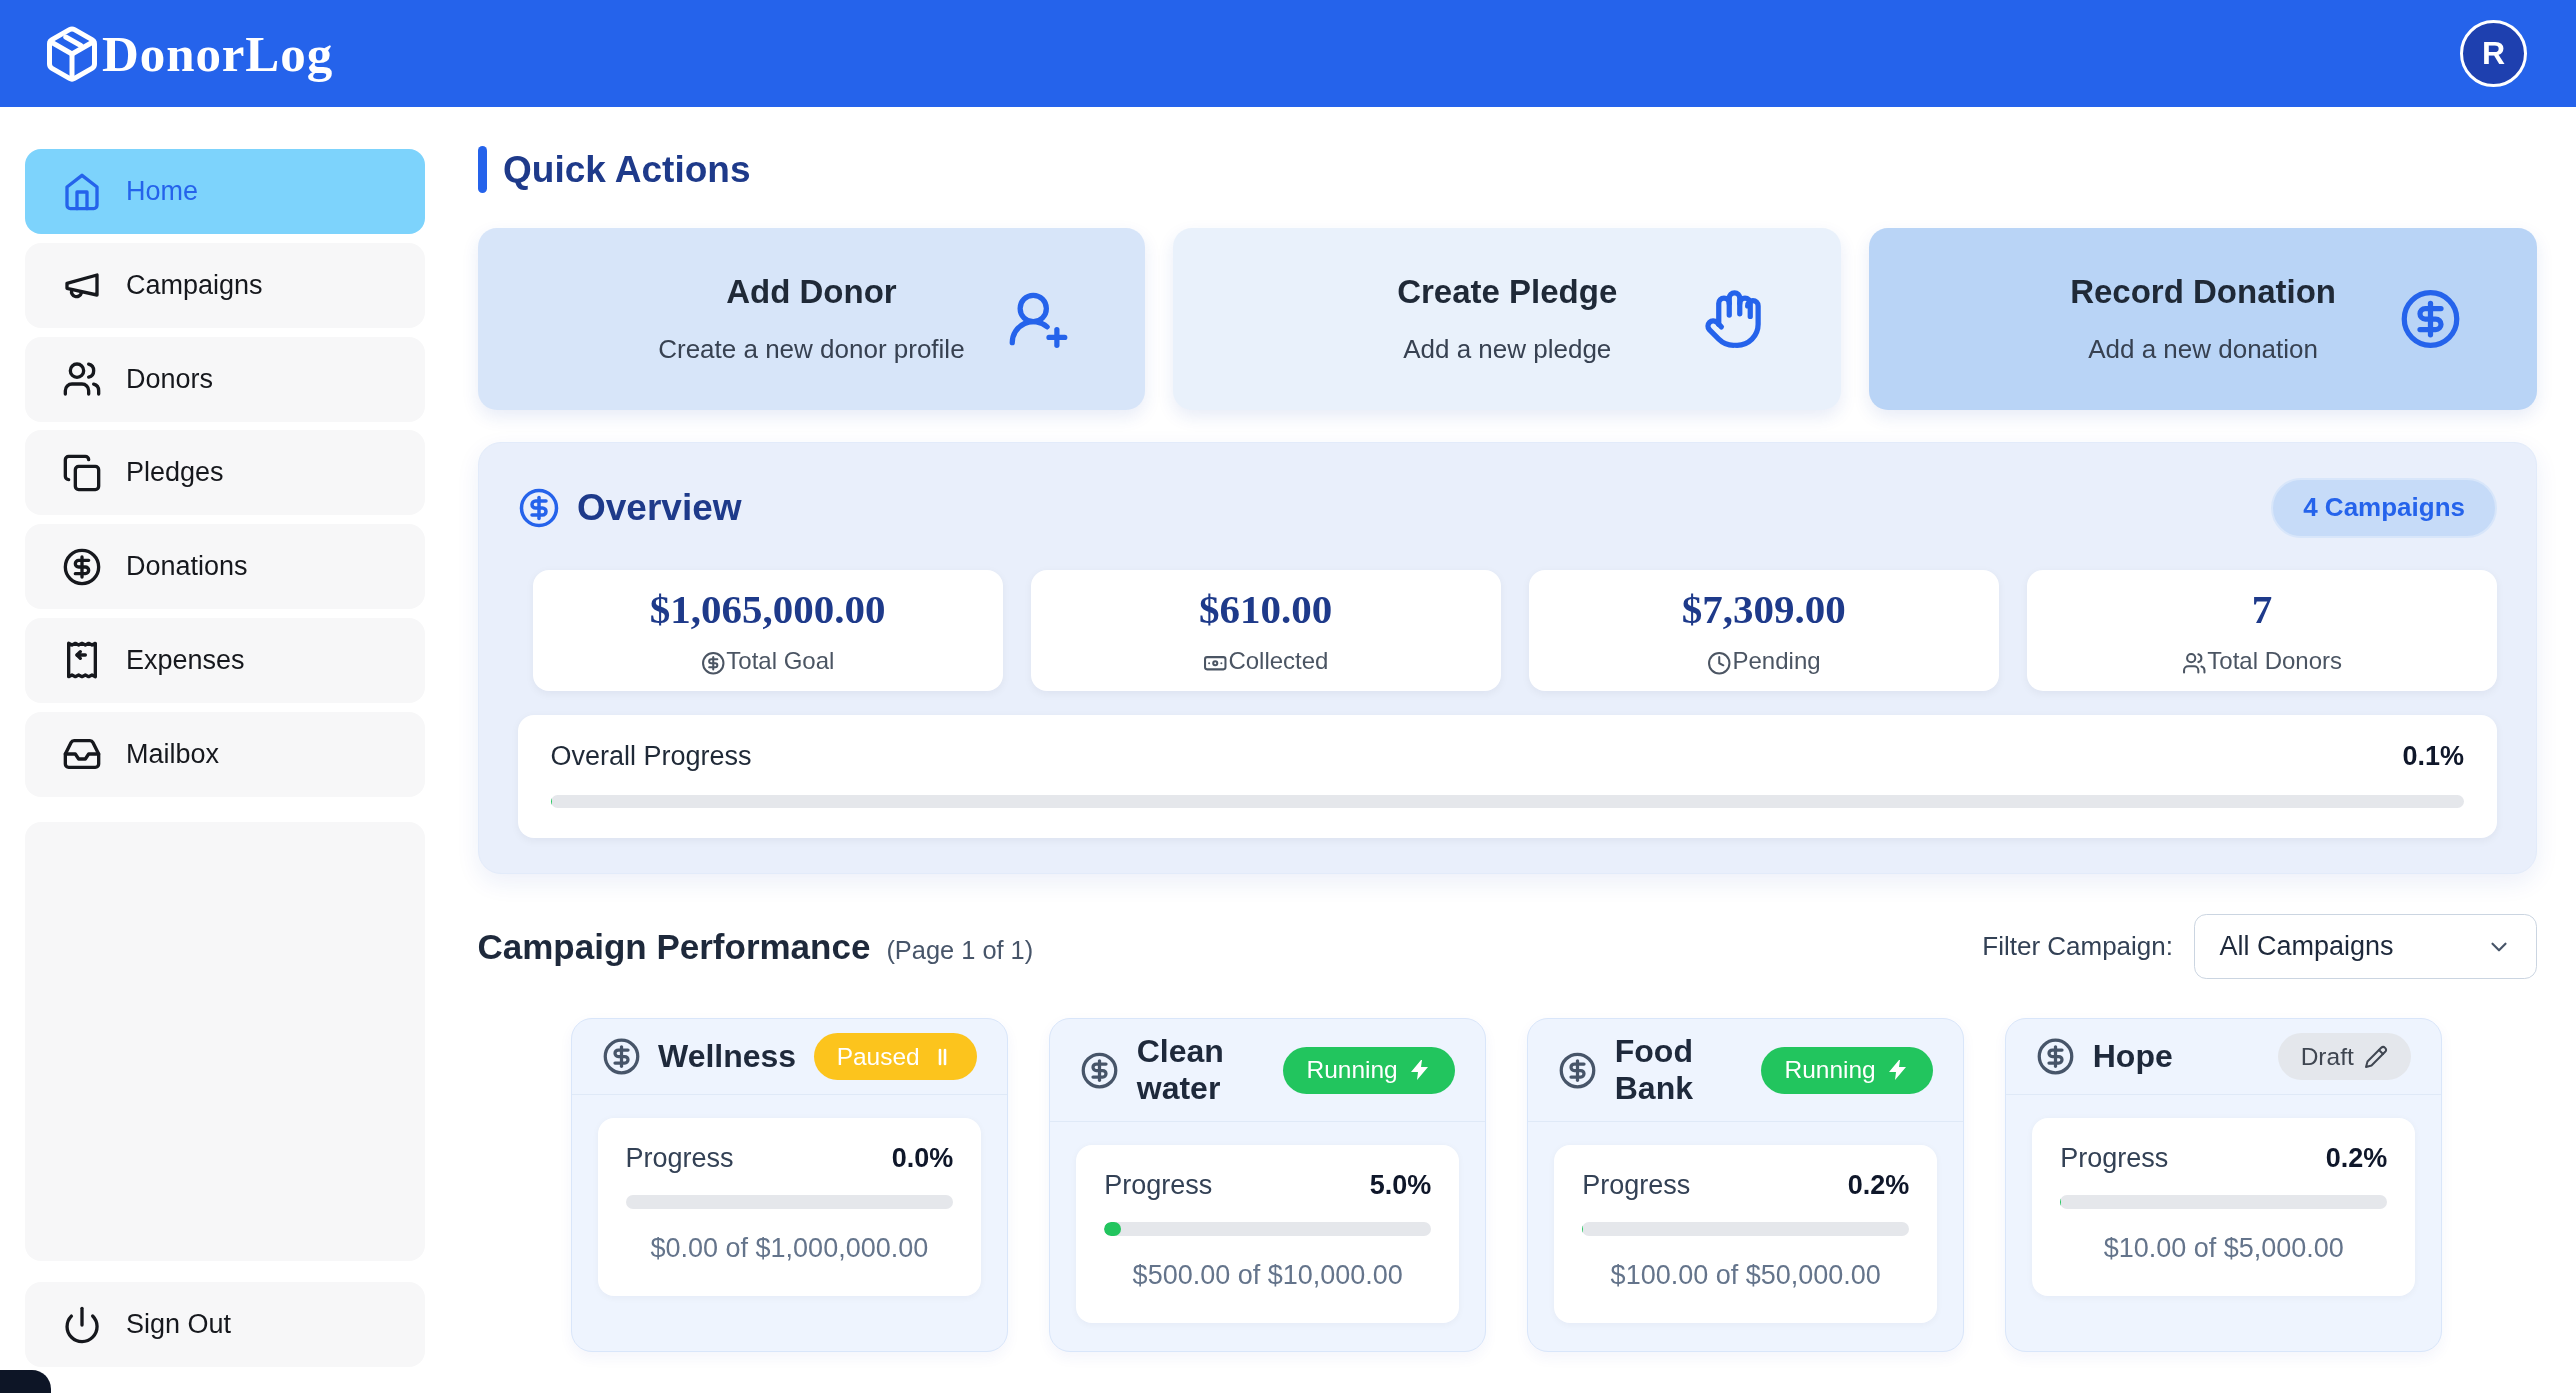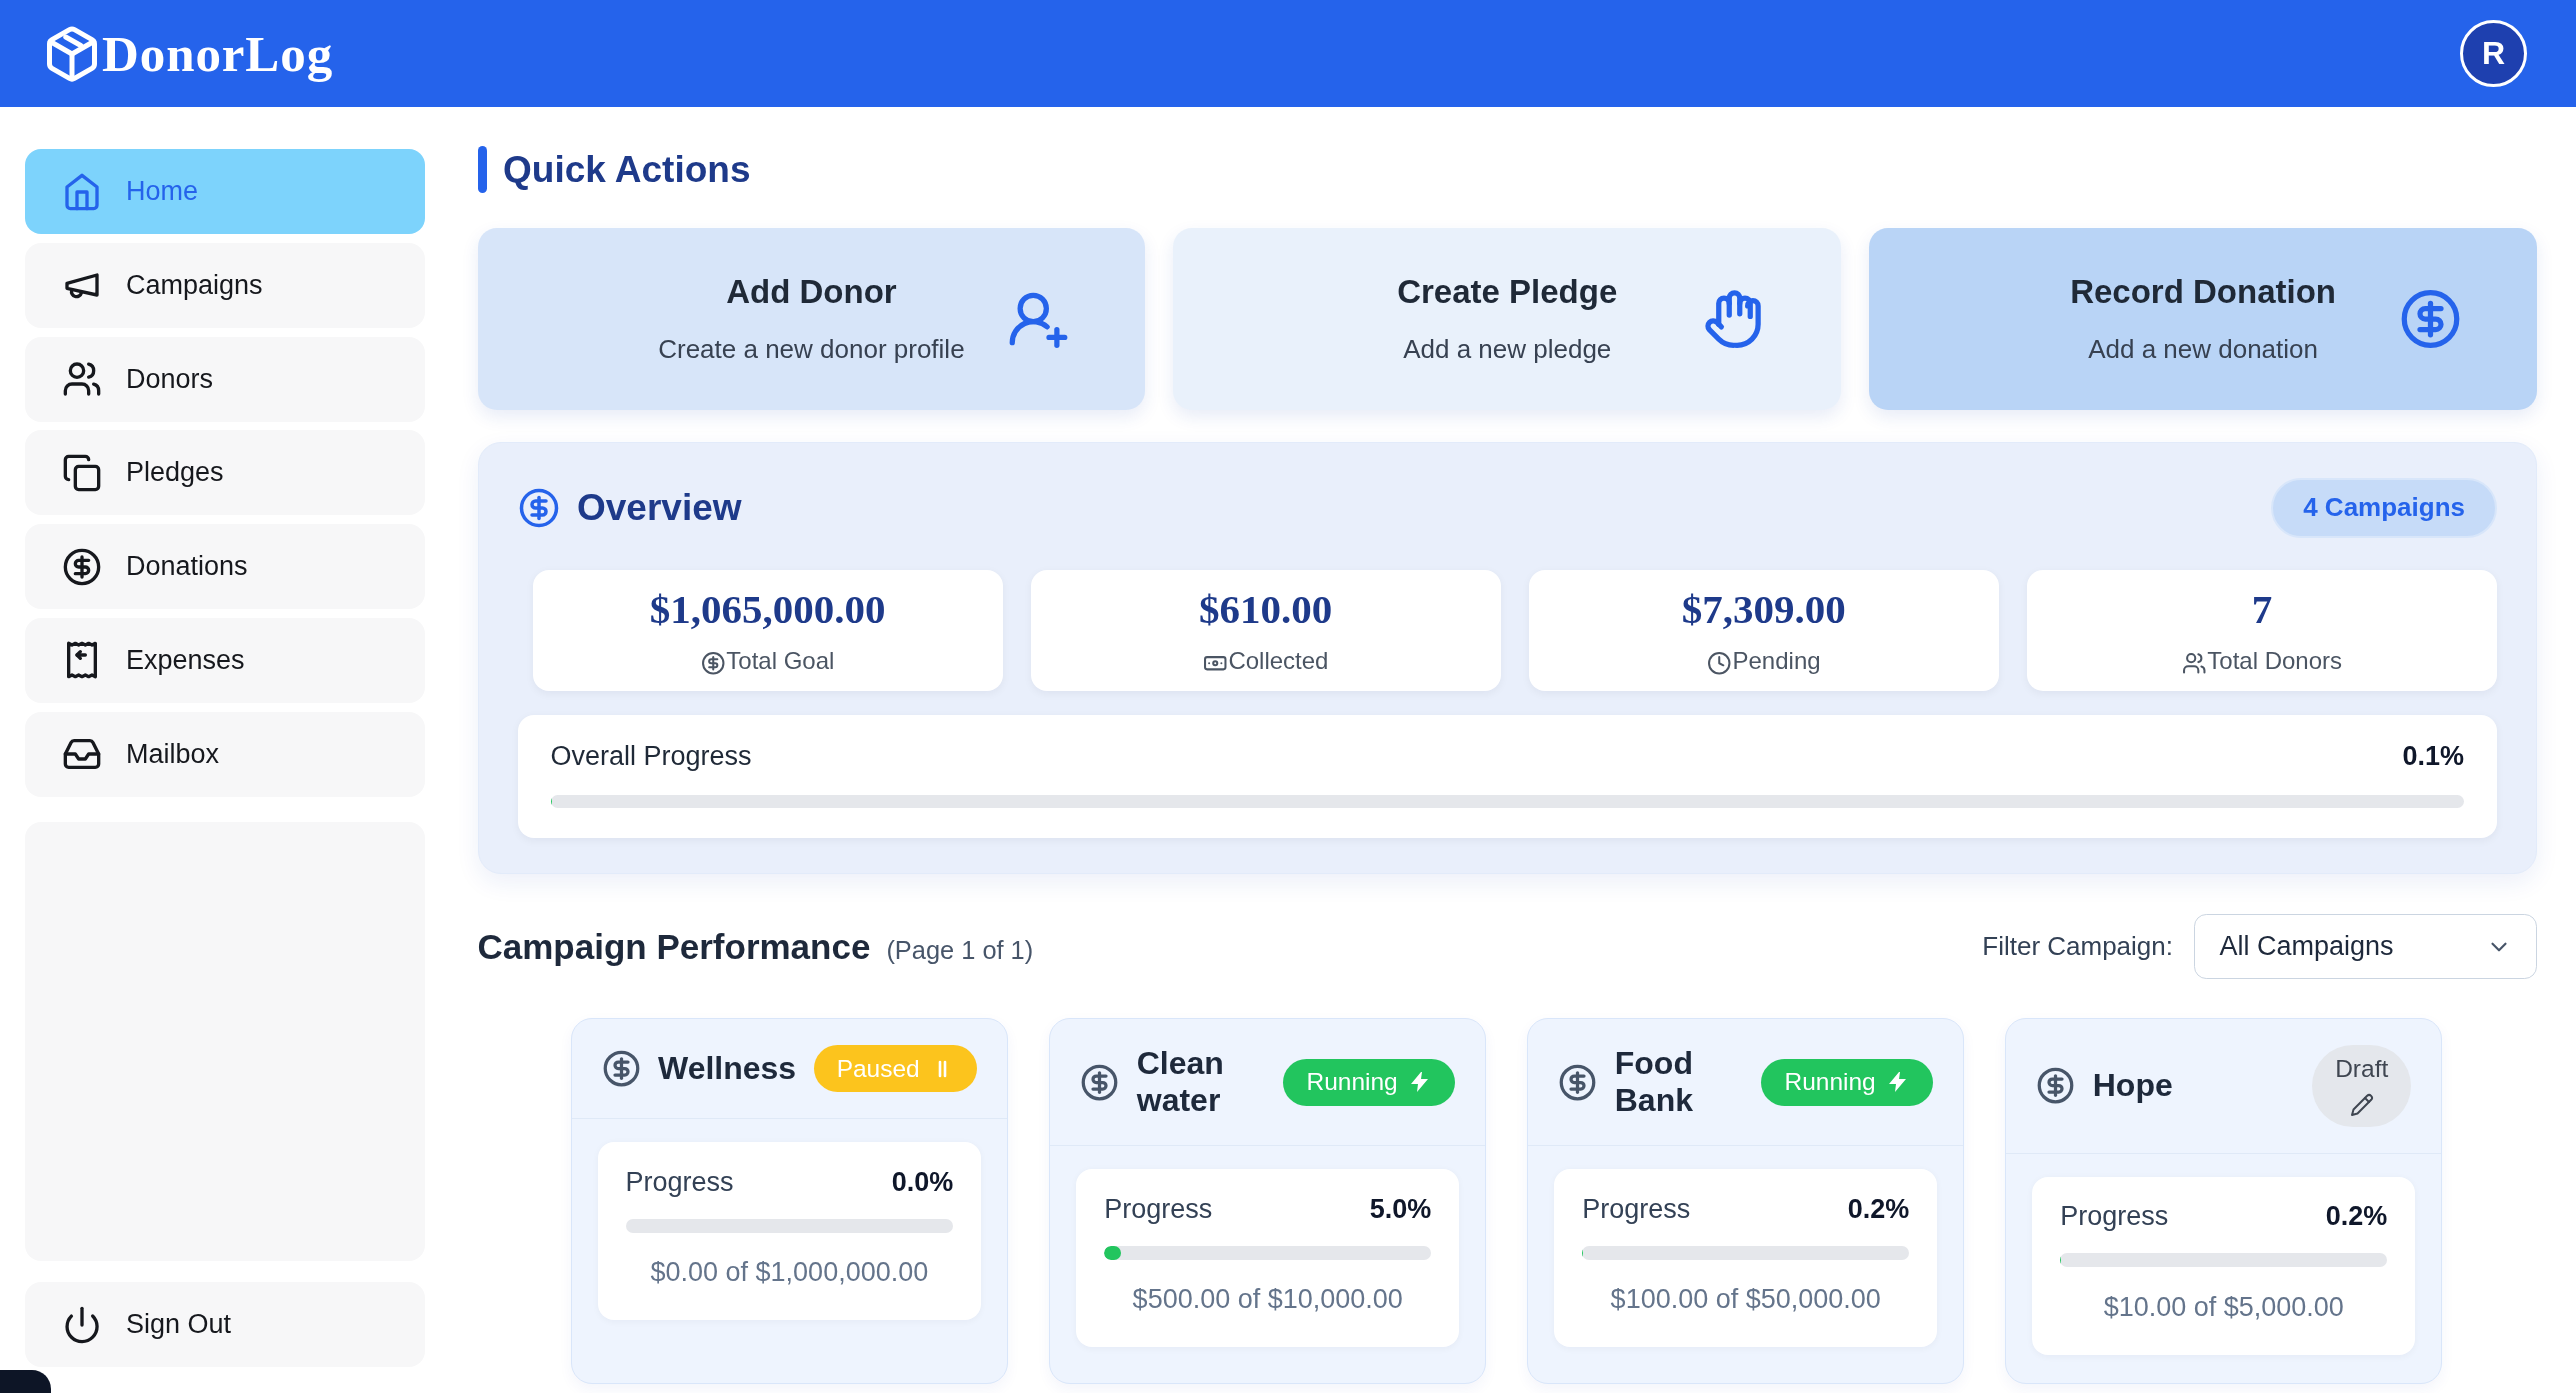--- a/index.html
+++ b/index.html
@@ -62,28 +62,28 @@
   .cp-head-left { display:flex; align-items:baseline; gap:16px; }
   .cp-title { font-size:35px; font-weight:700; color:#1e293b; }
   .cp-page { font-size:25.4px; color:#475569; }
   .cp-filter { display:flex; align-items:center; gap:21px; }
   .cp-filter-label { font-size:26px; color:#334155; }
   .cp-select { width:343px; height:65px; background:#fff; border:1.8px solid #cbd5e1; border-radius:12.3px; display:flex; align-items:center; justify-content:space-between; padding:0 24.5px; font-size:27px; color:#1e293b; cursor:pointer; }
   .cp-select .chev { width:26px; height:26px; color:#475569; }
 
   .camp-row { margin-top:39px; display:flex; gap:41px; padding:0 93px; }
   .camp-card { flex:0 0 437px; background:#eef4fe; border:1.8px solid #d9e6fa; border-radius:21px; box-shadow:0 5.3px 14px rgba(30,64,175,.05); }
-  .camp-head { display:flex; align-items:center; gap:17.5px; padding:26px 30px; border-bottom:1.8px solid #dfe9f7; }
+  .camp-head { display:flex; align-items:center; gap:17.5px; padding:14px 30px; border-bottom:1.8px solid #dfe9f7; }
   .camp-ico { width:39px; height:39px; color:#475569; flex:none; }
   .camp-name { font-size:32px; font-weight:700; color:#1e293b; flex:1; }
   .badge { display:inline-flex; align-items:center; gap:10.5px; border-radius:875px; padding:9.6px 23px; font-size:24.5px; font-weight:500; flex:none; }
   .badge .badge-ico { width:24px; height:24px; }
   .badge-paused  { background:#fcc41d; color:#ffffff; }
   .badge-running { background:#22c55e; color:#ffffff; }
-  .badge-draft   { background:#e4e7ec; color:#3f4651;flex-direction:column; }
+  .badge-draft   { background:#e4e7ec; color:#3f4651; }
   .camp-inner { margin:23px 26px 28px; background:#fff; border-radius:16px; padding:24.5px 28px 32px; box-shadow:0 1.8px 7px rgba(15,23,42,.04); }
   .ci-row { display:flex; align-items:center; justify-content:space-between; }
   .ci-label { font-size:27px; color:#334155; }
   .ci-value { font-size:27px; font-weight:700; color:#0f172a; }
   .ci-track { margin-top:21px; height:14px; background:#e5e7eb; border-radius:875px; overflow:hidden; }
   .ci-amount { margin-top:24.5px; text-align:center; font-size:27px; color:#64748b; }
 
   .peek-corner { position:absolute; left:0; bottom:0; width:51px; height:23px; background:#0d1526; border-top-right-radius:19px; }
 
   svg { display:block; width:100%; height:100%; }

